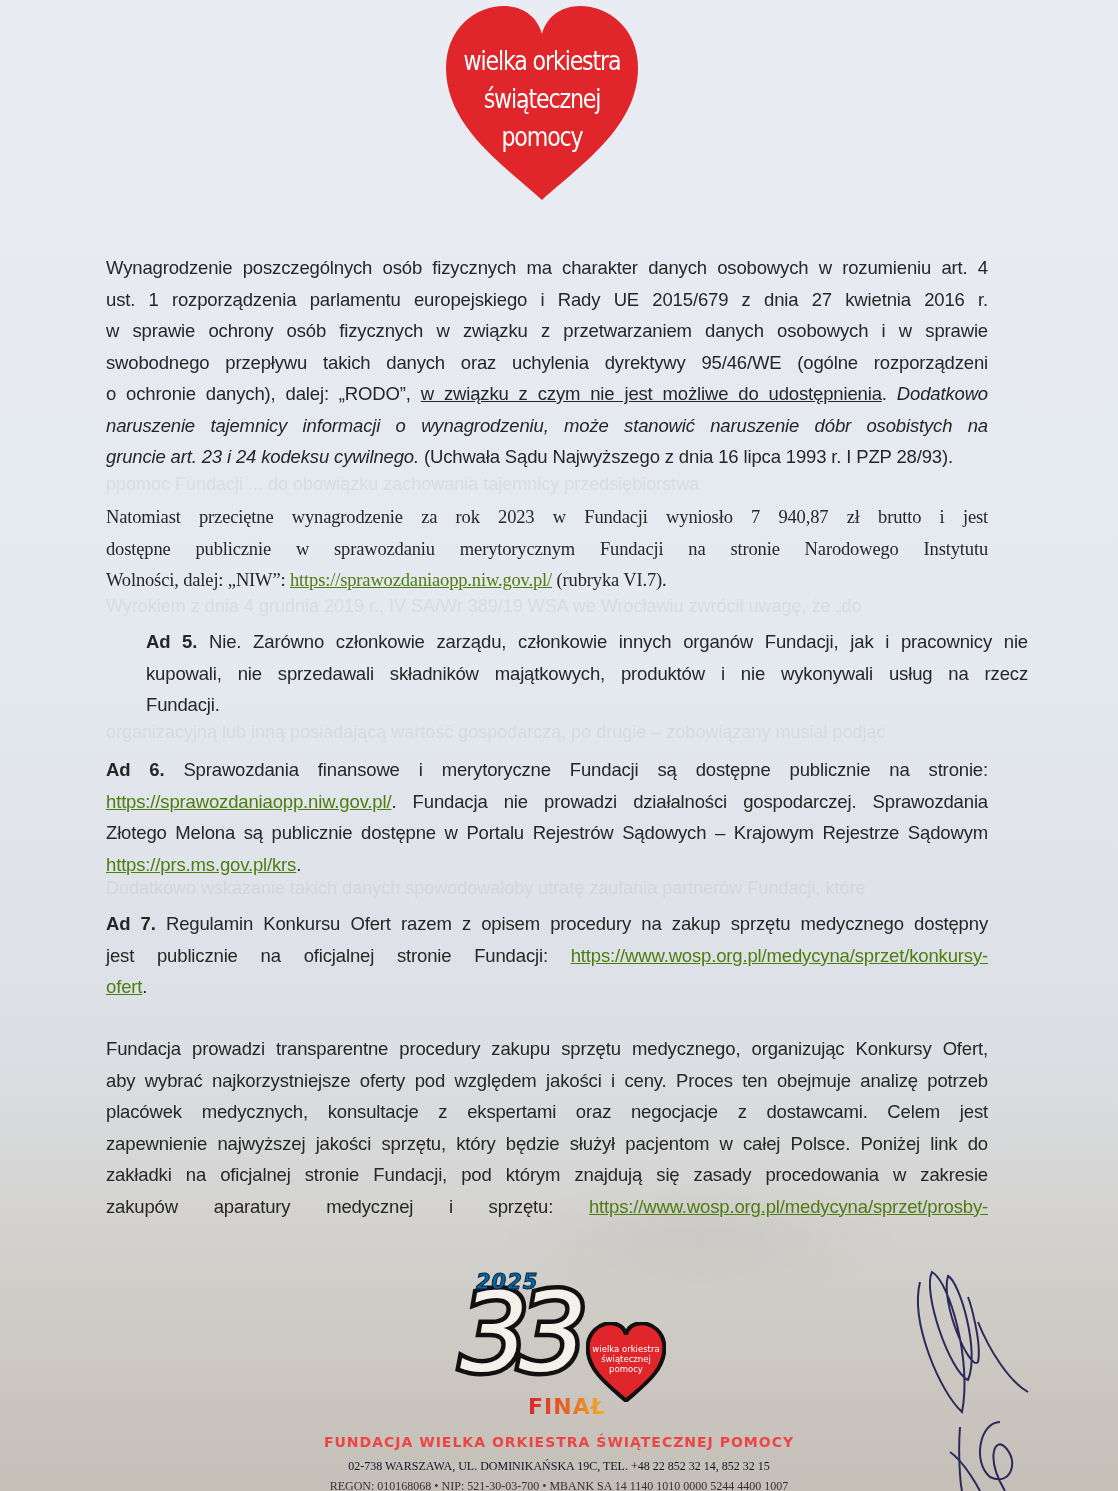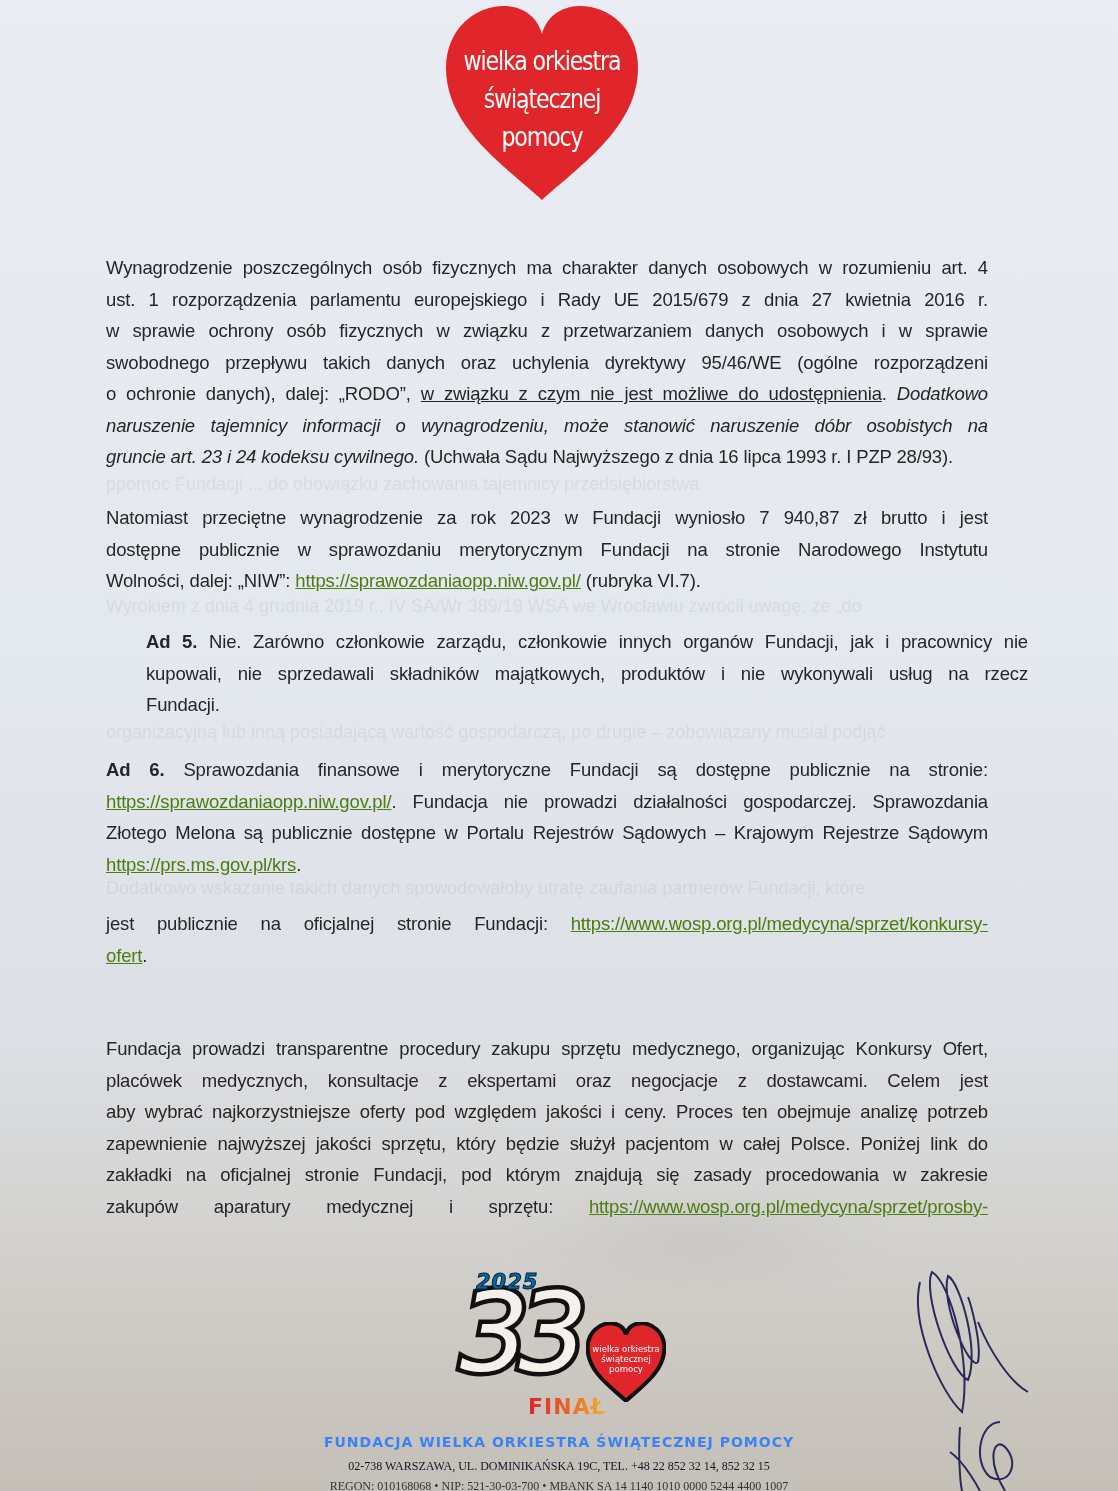--- a/index.html
+++ b/index.html
@@ -31,21 +31,21 @@
       font-size: 18.5px; line-height: 31.5px; text-align: justify;
       letter-spacing: -0.15px;
     }
     .body-text .line { display: block; text-align-last: justify; white-space: nowrap; }
     .body-text .line.last { text-align-last: left; }
     .ital { font-style: italic; }
     .bold { font-weight: bold; }
     .ul { text-decoration: underline; }
     a.link { color: #4d7c0f; text-decoration: underline; }
     .p1 { top: 252px; }
-    .p2 { top: 502px; }
+    .p2 { top: 502px; font-family: Liberation Serif, serif; }
     .p3 { top: 626px; margin-left: 40px; }
     .p4 { top: 754px; }
     .p5 { top: 908px; }
     .p6 { top: 1033px; }
     .ghost {
       position: absolute; left: 106px; width: 882px; font-size: 18px; color: rgba(40,40,60,0.07);
       white-space: nowrap; overflow: hidden;
     }
     .final-logo { position: absolute; left: 440px; top: 1268px; width: 240px; height: 165px; }
     .final-logo .yr {
@@ -64,21 +64,21 @@
       background: linear-gradient(90deg, #d9262a 0%, #e75c26 45%, #f2b32a 100%);
       -webkit-background-clip: text; background-clip: text; color: transparent;
     }
     .final-logo .heart { position: absolute; left: 146px; top: 54px; width: 80px; height: 80px; }
     .final-logo .heart-text {
       position: absolute; left: 146px; top: 76px; width: 80px; text-align: center; color: #fff;
       font-size: 8.5px; line-height: 10px; font-family: "DejaVu Sans", sans-serif;
     }
     .footer-title {
       position: absolute; left: 0; right: 0; top: 1434px; text-align: center;
-      font-family: "DejaVu Sans", sans-serif; font-weight: bold; font-size: 14px; letter-spacing: 1px; color: #3b82f6;
+      font-family: "DejaVu Sans", sans-serif; font-weight: bold; font-size: 14px; letter-spacing: 1px; color: #ef4444;
     }
     .footer-addr {
       position: absolute; left: 0; right: 0; top: 1459px; text-align: center;
       font-family: Liberation Serif, serif; font-size: 12px; color: #0f172a;
     }
     .footer-reg {
       position: absolute; left: 0; right: 0; top: 1479px; text-align: center;
       font-family: "Liberation Serif", serif; font-size: 12px; color: #333;
     }
     .signature { position: absolute; left: 910px; top: 1262px; width: 150px; height: 229px; }
@@ -129,28 +129,29 @@
   </div>
 
   <div class="body-text p4">
     <span class="line"><span class="bold">Ad 6.</span><span> Sprawozdania finansowe i merytoryczne Fundacji są dostępne publicznie na stronie:</span></span>
     <span class="line"><a class="link">https://sprawozdaniaopp.niw.gov.pl/</a><span>. Fundacja nie prowadzi działalności gospodarczej. Sprawozdania</span></span>
     <span class="line">Złotego Melona są publicznie dostępne w Portalu Rejestrów Sądowych – Krajowym Rejestrze Sądowym</span>
     <span class="line last"><a class="link">https://prs.ms.gov.pl/krs</a><span>.</span></span>
   </div>
 
   <div class="body-text p5">
+    <span class="line"><span class="bold">Ad 7.</span><span> Regulamin Konkursu Ofert razem z opisem procedury na zakup sprzętu medycznego dostępny</span></span>
     <span class="line"><span>jest publicznie na oficjalnej stronie Fundacji: </span><a class="link">https://www.wosp.org.pl/medycyna/sprzet/konkursy-</a></span>
     <span class="line last"><a class="link">ofert</a><span>.</span></span>
   </div>
 
   <div class="body-text p6">
     <span class="line">Fundacja prowadzi transparentne procedury zakupu sprzętu medycznego, organizując Konkursy Ofert,</span>
+    <span class="line">aby wybrać najkorzystniejsze oferty pod względem jakości i ceny. Proces ten obejmuje analizę potrzeb</span>
     <span class="line">placówek medycznych, konsultacje z ekspertami oraz negocjacje z dostawcami. Celem jest</span>
-    <span class="line">aby wybrać najkorzystniejsze oferty pod względem jakości i ceny. Proces ten obejmuje analizę potrzeb</span>
     <span class="line">zapewnienie najwyższej jakości sprzętu, który będzie służył pacjentom w całej Polsce. Poniżej link do</span>
     <span class="line">zakładki na oficjalnej stronie Fundacji, pod którym znajdują się zasady procedowania w zakresie</span>
     <span class="line"><span>zakupów aparatury medycznej i sprzętu: </span><a class="link">https://www.wosp.org.pl/medycyna/sprzet/prosby-</a></span>
   </div>
 
   <div class="final-logo">
     <div class="num">33</div>
     <div class="yr">2025</div>
     <svg class="heart" viewBox="0 0 200 198">
       <path d="M100 196 C 60 160, 4 122, 4 64 C 4 24, 34 2, 62 2 C 82 2, 96 14, 100 30 C 104 14, 118 2, 138 2 C 166 2, 196 24, 196 64 C 196 122, 140 160, 100 196 Z" fill="#e0262b" stroke="#111" stroke-width="10"></path>

